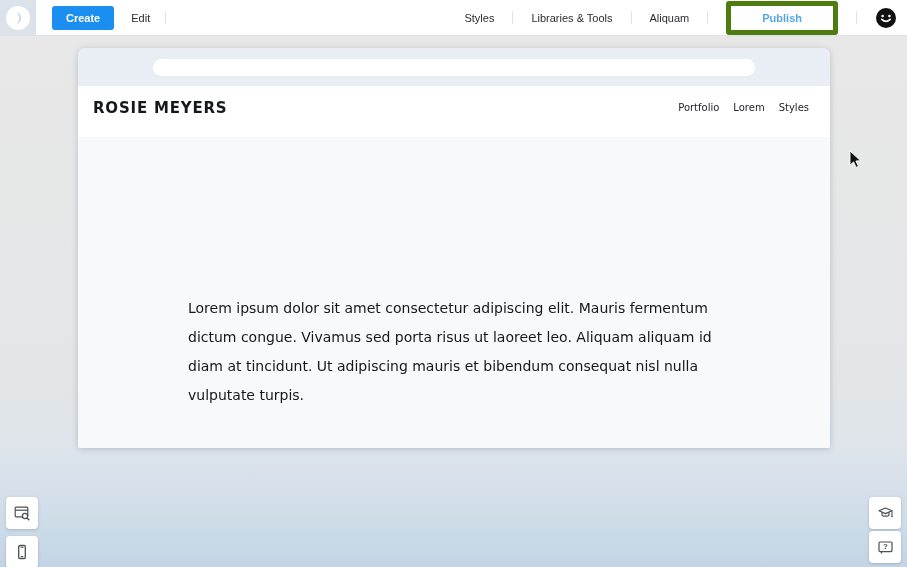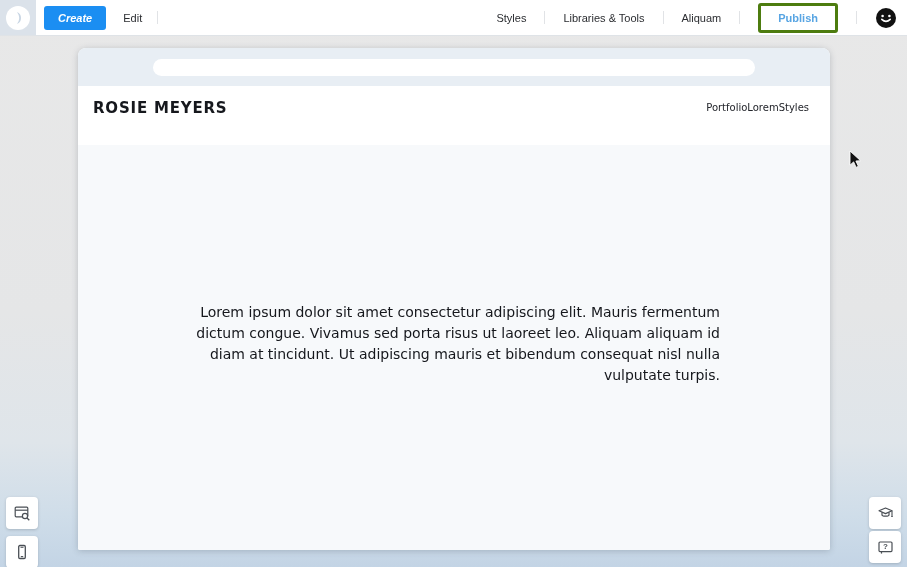--- a/index.html
+++ b/index.html
@@ -19,67 +19,67 @@
   }
   .logo {
     width: 36px; height: 35px; background: #dbe2ea;
     display: flex; align-items: center; justify-content: center;
   }
   .logo-circle {
     width: 24px; height: 24px; background: #ffffff; border-radius: 50%;
     display: flex; align-items: center; justify-content: center;
   }
   .create-btn {
-    margin-left: 8px; background: #1b8ef2; color: #ffffff;
+    margin-left: 16px; background: #1b8ef2; color: #ffffff;
     font-size: 11px; font-weight: bold; font-family: inherit;
-    padding: 6px 14px; border: none; border-radius: 3px; cursor: pointer; font-style: italic;
+    padding: 6px 14px; border: none; border-radius: 3px; cursor: pointer;
   }
   .edit-label { font-size: 11px; color: #2b2d31; margin: 0 15px 0 17px; }
   .vdiv { width: 1px; height: 13px; background: #e1e3e6; }
   .right-group {
     margin-left: auto; display: flex; align-items: center;
     gap: 18px; padding-right: 10px;
   }
   .menu-item { font-size: 11px; color: #2b2d31; cursor: pointer; }
   .publish-btn {
-    background: #ffffff; border: 3px solid #4d7c0f; color: #58a5e3;
+    background: #ffffff; border: 5px solid #4d7c0f; color: #58a5e3;
     font-size: 11px; font-weight: bold; font-family: inherit;
-    padding: 6px 17px; border-radius: 3px; cursor: pointer;
+    padding: 6px 31px; border-radius: 3px; cursor: pointer;
   }
   .avatar { width: 22px; height: 22px; cursor: pointer; }
 
   
   .preview {
-    position: absolute; left: 78px; top: 48px; width: 752px; height: 502px;
+    position: absolute; left: 78px; top: 48px; width: 752px; height: 400px;
     border-radius: 8px 8px 2px 2px; overflow: hidden; background: #ffffff;
     box-shadow: 0 1px 6px rgba(70, 80, 95, 0.28);
   }
   .chrome {
     height: 38px; background: #e8eef4;
     display: flex; align-items: center; justify-content: center;
   }
   .urlbar { width: 602px; height: 17px; background: #ffffff; border-radius: 9px; }
   .site-header {
     height: 43px; background: #ffffff;
     display: flex; align-items: center; padding: 0 21px 0 15px;
   }
   .site-title {
     font-family: "DejaVu Sans", sans-serif;
     font-size: 15px; font-weight: bold; letter-spacing: 0.8px; color: #16181d;
   }
-  .site-nav { margin-left: auto; display: flex; }
+  .site-nav { margin-left: auto; display: flex; gap: 14px; }
   .nav-link {
     font-family: "DejaVu Sans", sans-serif;
     font-size: 10px; color: #23252b; cursor: pointer;
   }
   .site-body { height: 421px; background: #f7f9fb; }
   .lorem {
-    max-width: 532px; margin: 16px auto; padding-top: 157px;
-    text-align: right; font-family: "DejaVu Sans", sans-serif;
-    font-size: 14px; line-height: 21px; color: #15171c;
+    max-width: 532px; margin: 8px auto; padding-top: 157px;
+    text-align: left; font-family: "DejaVu Sans", sans-serif;
+    font-size: 14px; line-height: 29px; color: #15171c;
   }
 
   
   .corner-btn {
     position: absolute; width: 32px; height: 32px; background: #ffffff;
     border: none; border-radius: 4px; cursor: pointer;
     box-shadow: 0 1px 3px rgba(40, 50, 60, 0.22);
     display: flex; align-items: center; justify-content: center; z-index: 4;
   }
   .btn-bl-1 { left: 6px; top: 497px; }

